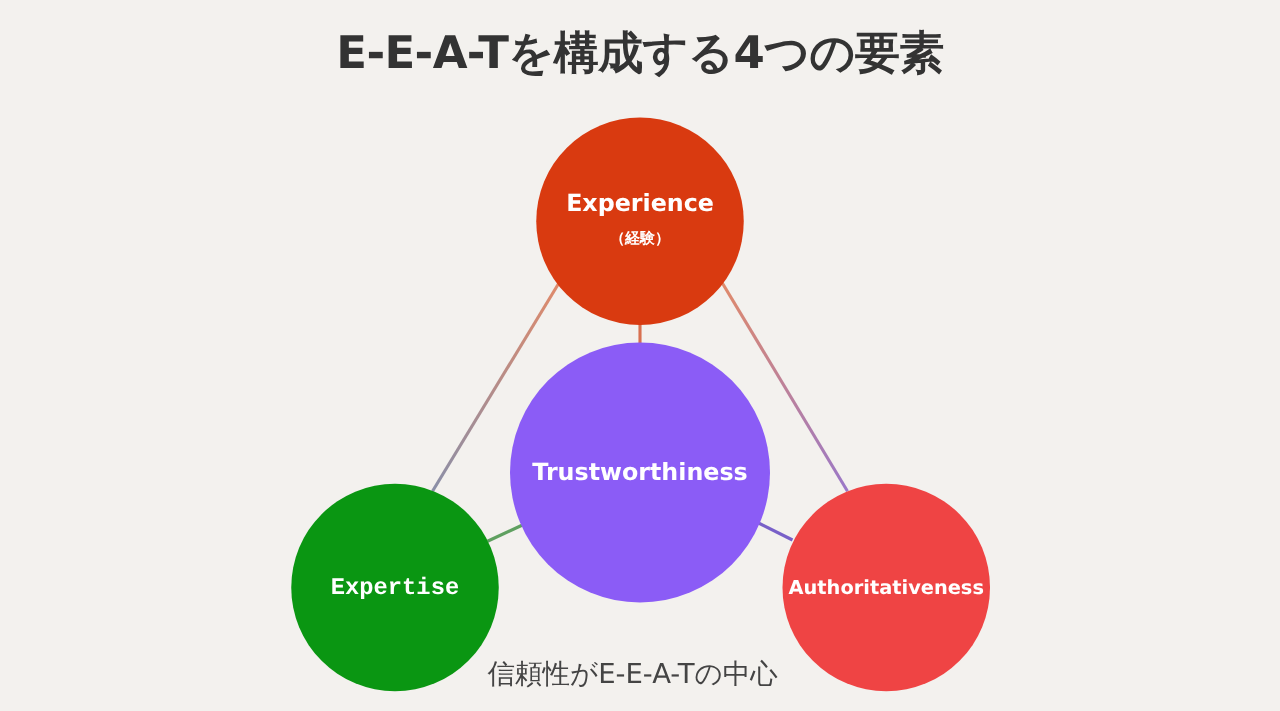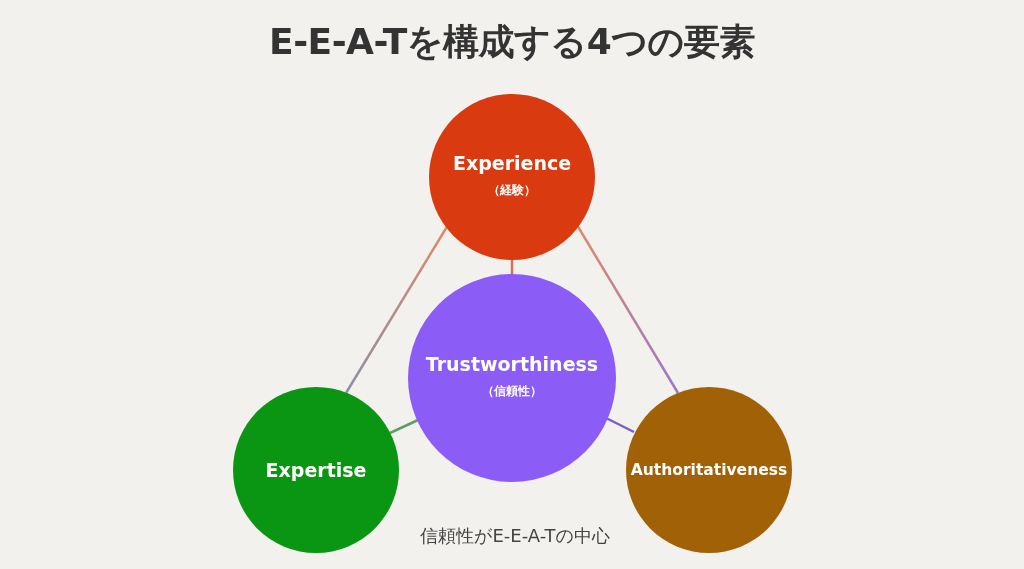--- a/index.html
+++ b/index.html
@@ -16,22 +16,22 @@
   svg.lines { position:absolute; left:0; top:0; }
   .node {
     position:absolute; border-radius:50%;
     display:flex; flex-direction:column; align-items:center; justify-content:center;
     color:#ffffff; font-weight:bold; text-align:center;
   }
   .node .en { font-size:19px; line-height:27px; }
   .node .jp { font-size:12px; line-height:27px; }
   .node.small .en { font-size:15.5px; }
   .caption {
-    position:absolute; left:390px; top:524px; width:250px; text-align:center;
-    font-size:18px; color:#444444;
+    position:absolute; left:390px; top:524px; width:250px; text-align:left;
+    font-size:22px; color:#444444;
   }
 </style>
 </head>
 <body>
 
 <div class="title">E-E-A-Tを構成する4つの要素</div>
 
 <svg class="lines" width="1024" height="569">
   <defs>
     <linearGradient id="gL" x1="0" y1="0" x2="0" y2="1">
@@ -50,24 +50,23 @@
   <line x1="606" y1="418" x2="634" y2="432" stroke="#7860c8" stroke-width="2.5"></line>
 </svg>
 
 <div class="node" style="left:429px; top:94px; width:166px; height:166px; background:#d93a10;">
   <div class="en">Experience</div>
   <div class="jp">（経験）</div>
 </div>
 
 <div class="node" style="left:408px; top:274px; width:208px; height:208px; background:#8b5cf6;">
   <div class="en">Trustworthiness</div>
-  <div class="jp">（信頼性）</div>
 </div>
 
-<div class="node" style="left:233px; top:387px; width:166px; height:166px; background:#0a9612;">
+<div class="node" style="left:233px; top:387px; width:166px; height:166px; background:#0a9612;font-family:Liberation Mono, monospace;">
   <div class="en">Expertise</div>
 </div>
 
-<div class="node small" style="left:626px; top:387px; width:166px; height:166px; background:#a16207;">
+<div class="node small" style="left:626px; top:387px; width:166px; height:166px; background:#ef4444;">
   <div class="en">Authoritativeness</div>
 </div>
 
 <div class="caption">信頼性がE-E-A-Tの中心</div>
 
 </body></html>

